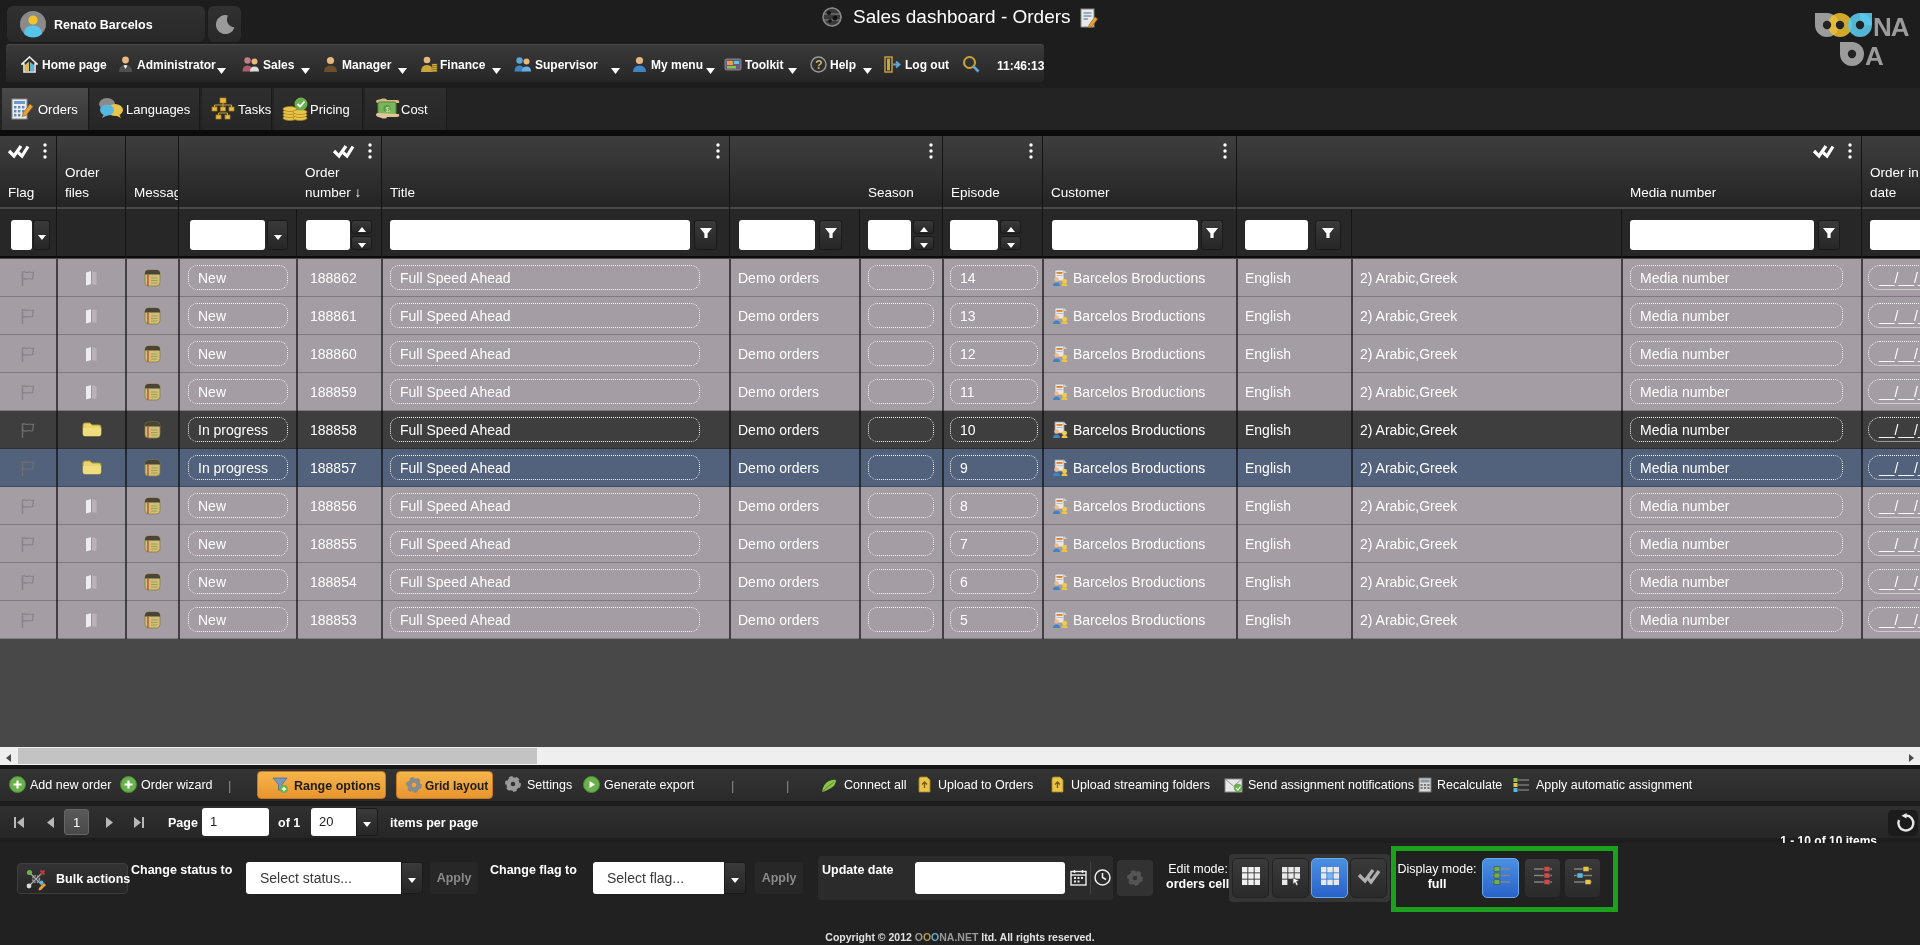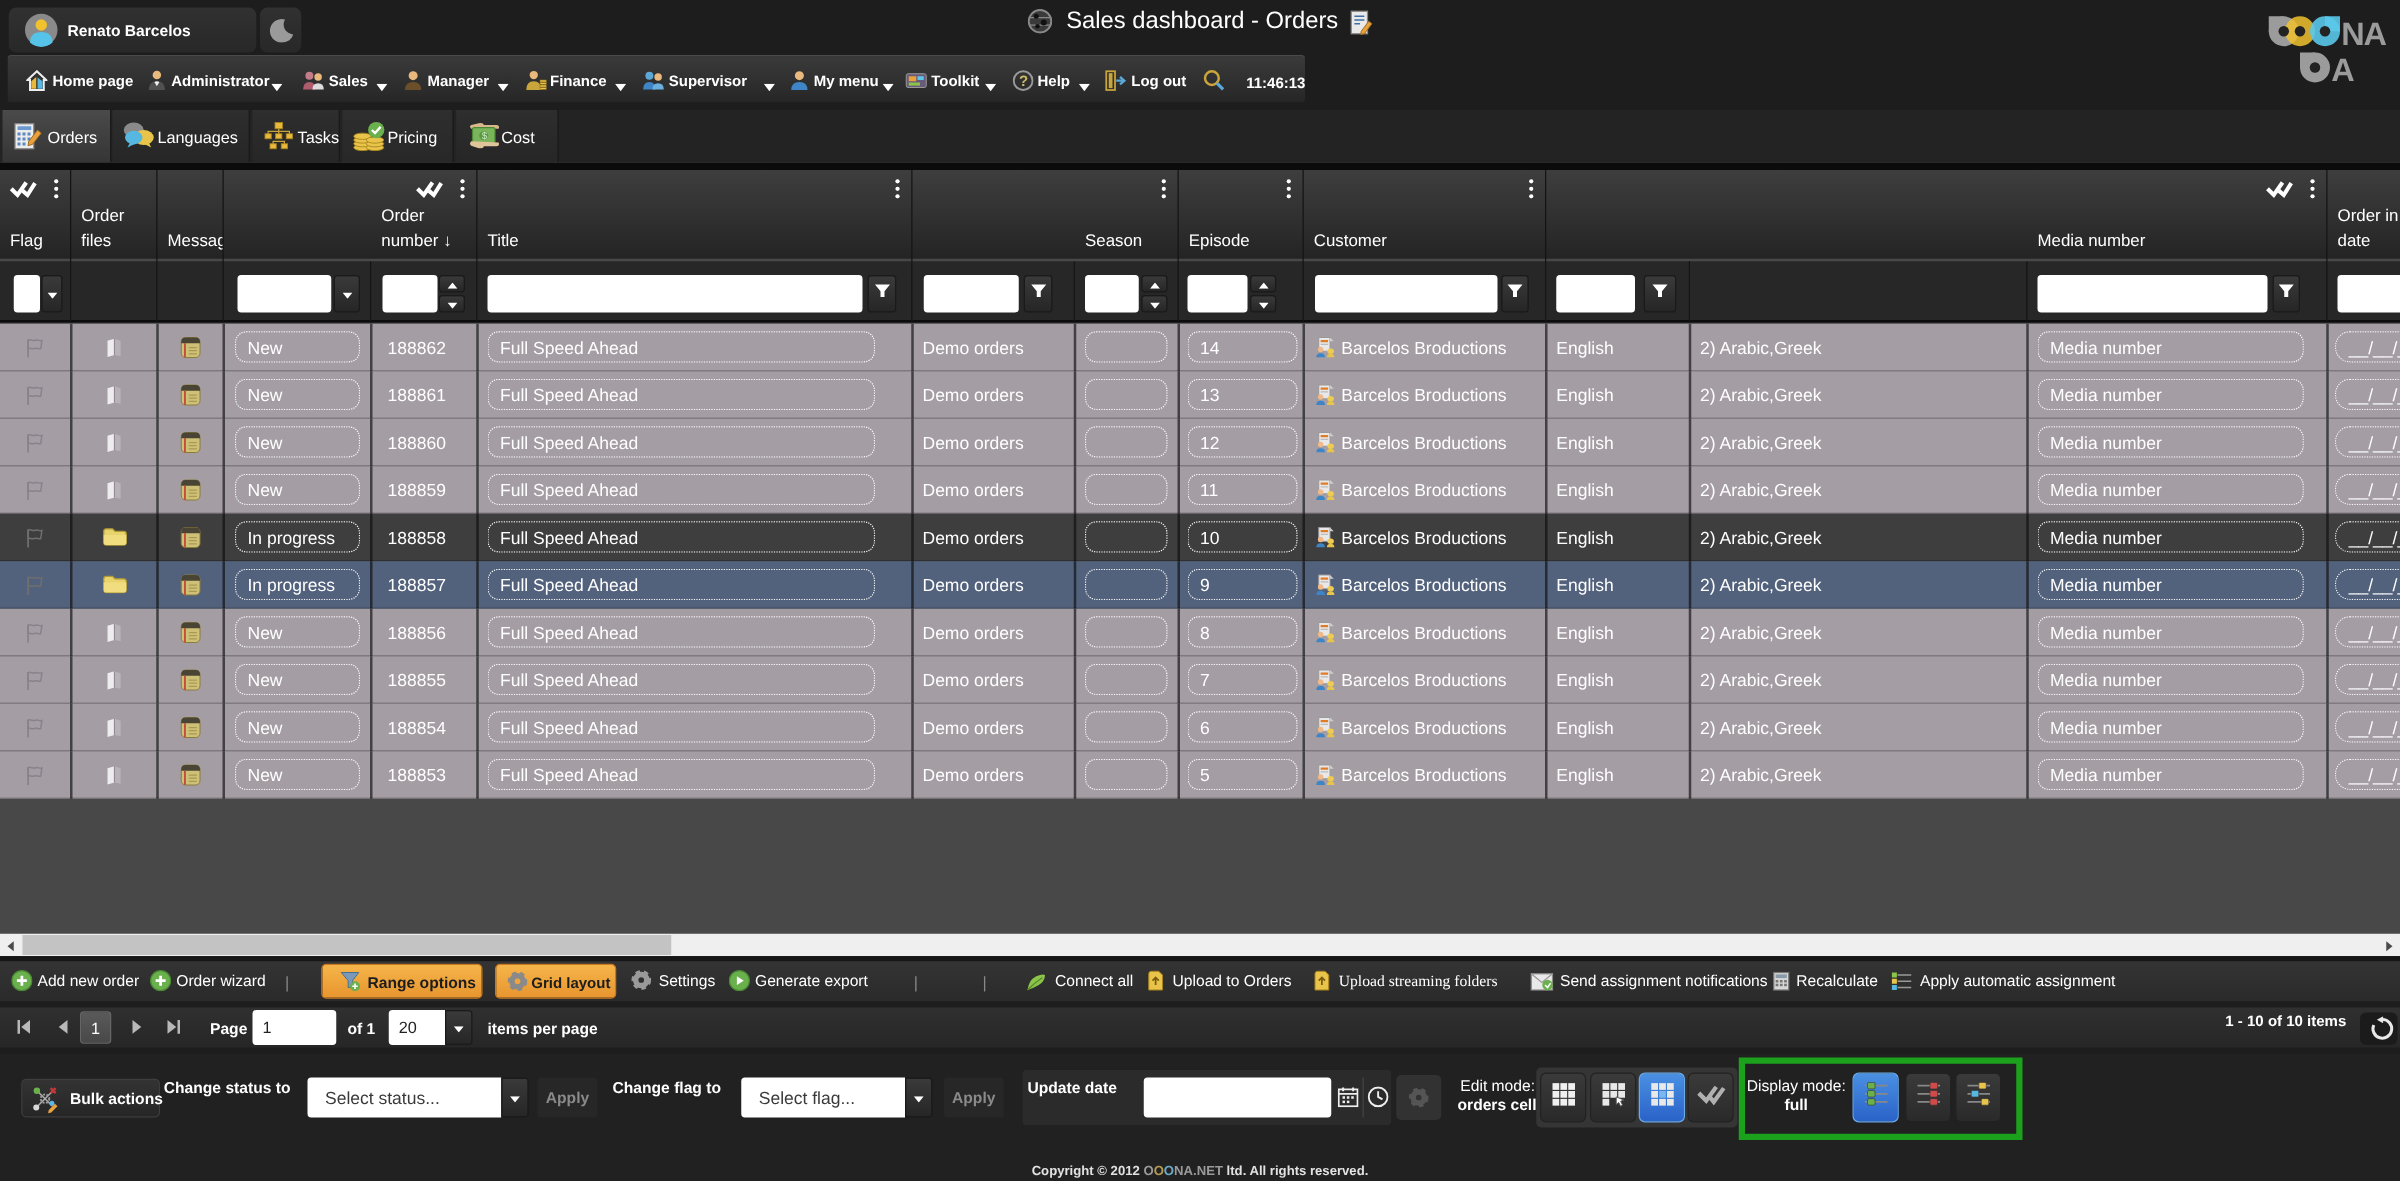--- a/index.html
+++ b/index.html
@@ -1061,21 +1061,21 @@
     <div class="abs" style="left:844px;top:9px;font-size:12.5px;white-space:nowrap;">Connect all</div>
     <div class="abs" style="left:917px;top:7px"><svg width="15" height="17" viewBox="0 0 15 17" style="">
         <path d="M2 16 L2 3 Q2 1 4 1 L10 1 L13 4 L13 16 Z" fill="#e8c44a" stroke="#a8831d" stroke-width="0.8"></path>
         <path d="M7.5 12 L7.5 6 M5 8.5 L7.5 6 L10 8.5" stroke="#7a5a10" stroke-width="1.4" fill="none"></path>
       </svg></div>
     <div class="abs" style="left:938px;top:9px;font-size:12.5px;white-space:nowrap;">Upload to Orders</div>
     <div class="abs" style="left:1050px;top:7px"><svg width="15" height="17" viewBox="0 0 15 17" style="">
         <path d="M2 16 L2 3 Q2 1 4 1 L10 1 L13 4 L13 16 Z" fill="#e8c44a" stroke="#a8831d" stroke-width="0.8"></path>
         <path d="M7.5 12 L7.5 6 M5 8.5 L7.5 6 L10 8.5" stroke="#7a5a10" stroke-width="1.4" fill="none"></path>
       </svg></div>
-    <div class="abs" style="left:1071px;top:9px;font-size:12.5px;white-space:nowrap;font-family:Liberation Serif, serif;">Upload streaming folders</div>
+    <div class="abs" style="left:1071px;top:9px;font-size:12.5px;white-space:nowrap;">Upload streaming folders</div>
     <div class="abs" style="left:1224px;top:9px"><svg width="19" height="15" viewBox="0 0 19 15" style="">
         <rect x="1" y="1" width="17" height="13" fill="#e9e9e9" stroke="#888"></rect>
         <path d="M1 1 L9.5 8 L18 1" stroke="#999" fill="none"></path>
         <circle cx="14" cy="10" r="4.2" fill="#6ab04c"></circle>
         <path d="M12 10 L14 12 L16.5 8.5" stroke="#fff" stroke-width="1.2" fill="none"></path>
       </svg></div>
     <div class="abs" style="left:1248px;top:9px;font-size:12.5px;white-space:nowrap;">Send assignment notifications</div>
     <div class="abs" style="left:1418px;top:8px"><svg width="14" height="16" viewBox="0 0 14 16" style="">
         <rect x="1" y="1" width="12" height="14" fill="#d8d8d8" stroke="#777"></rect>
         <rect x="2.5" y="2.5" width="9" height="3" fill="#8a9aa8"></rect>
@@ -1118,21 +1118,21 @@
     <div class="abs" style="left:168px;top:10px;font-size:12.5px;font-weight:bold">Page</div>
     <div class="abs" style="left:202px;top:2px;width:67px;height:28px;background:#fff;border-radius:3px;color:#222;font-size:13px;line-height:28px;padding-left:8px">1</div>
     <div class="abs" style="left:278px;top:10px;font-size:12.5px;font-weight:bold">of 1</div>
     <div class="abs" style="left:311px;top:2px;width:45px;height:28px;background:#fff;border-radius:3px 0 0 3px;color:#222;font-size:13px;line-height:28px;padding-left:8px">20</div>
     <div class="abs" style="left:356px;top:2px;width:22px;height:28px;background:linear-gradient(#3a3a3a,#262626);border:1px solid #1a1a1a;border-radius:0 3px 3px 0">
       <div style="position:absolute;left:50%;top:50%;transform:translate(-50%,-50%)"><svg width="8" height="5" viewBox="0 0 8 5" style="">
           <path d="M0 0 L8 0 L4 5 Z" fill="#fff"></path>
         </svg></div>
     </div>
     <div class="abs" style="left:390px;top:10px;font-size:12.5px;font-weight:bold">items per page</div>
-    <div class="abs" style="font-weight:bold;text-align:right;left:1685px;width:192px;font-size:12px;top:4px">1 - 10 of 10 items</div>
+    <div class="abs" style="font-weight:bold;text-align:right;left:1685px;width:192px;font-size:12px;top:28px">1 - 10 of 10 items</div>
     <div class="abs" style="left:1888px;top:4px;width:30px;height:26px;background:#1b1b1b;border-radius:5px"></div>
     <div class="abs" style="left:1896px;top:7px"><svg width="20" height="20" viewBox="0 0 20 20" style="">
         <path d="M10 2.5 A7.5 7.5 0 1 1 3 7" stroke="#e8e8e8" stroke-width="2.4" fill="none"></path>
         <path d="M10.5 0 L10.5 5.5 L5.5 2.8 Z" fill="#e8e8e8"></path>
       </svg></div>
   </div>
 <div class="abs" style="left:0;top:843px;width:1920px;height:69px;background:#212121">
     <div class="abs" style="left:17px;top:20px;width:111px;height:31px;background:linear-gradient(#333,#262626);border-radius:4px;border:1px solid #3e3e3e">
       <div class="abs" style="left:5px;top:2px"><svg width="26" height="26" viewBox="0 0 26 26" style="">
           <path d="M7 19 L19 7 M7 7 L19 19" stroke="#aaa" stroke-width="1.3"></path>

